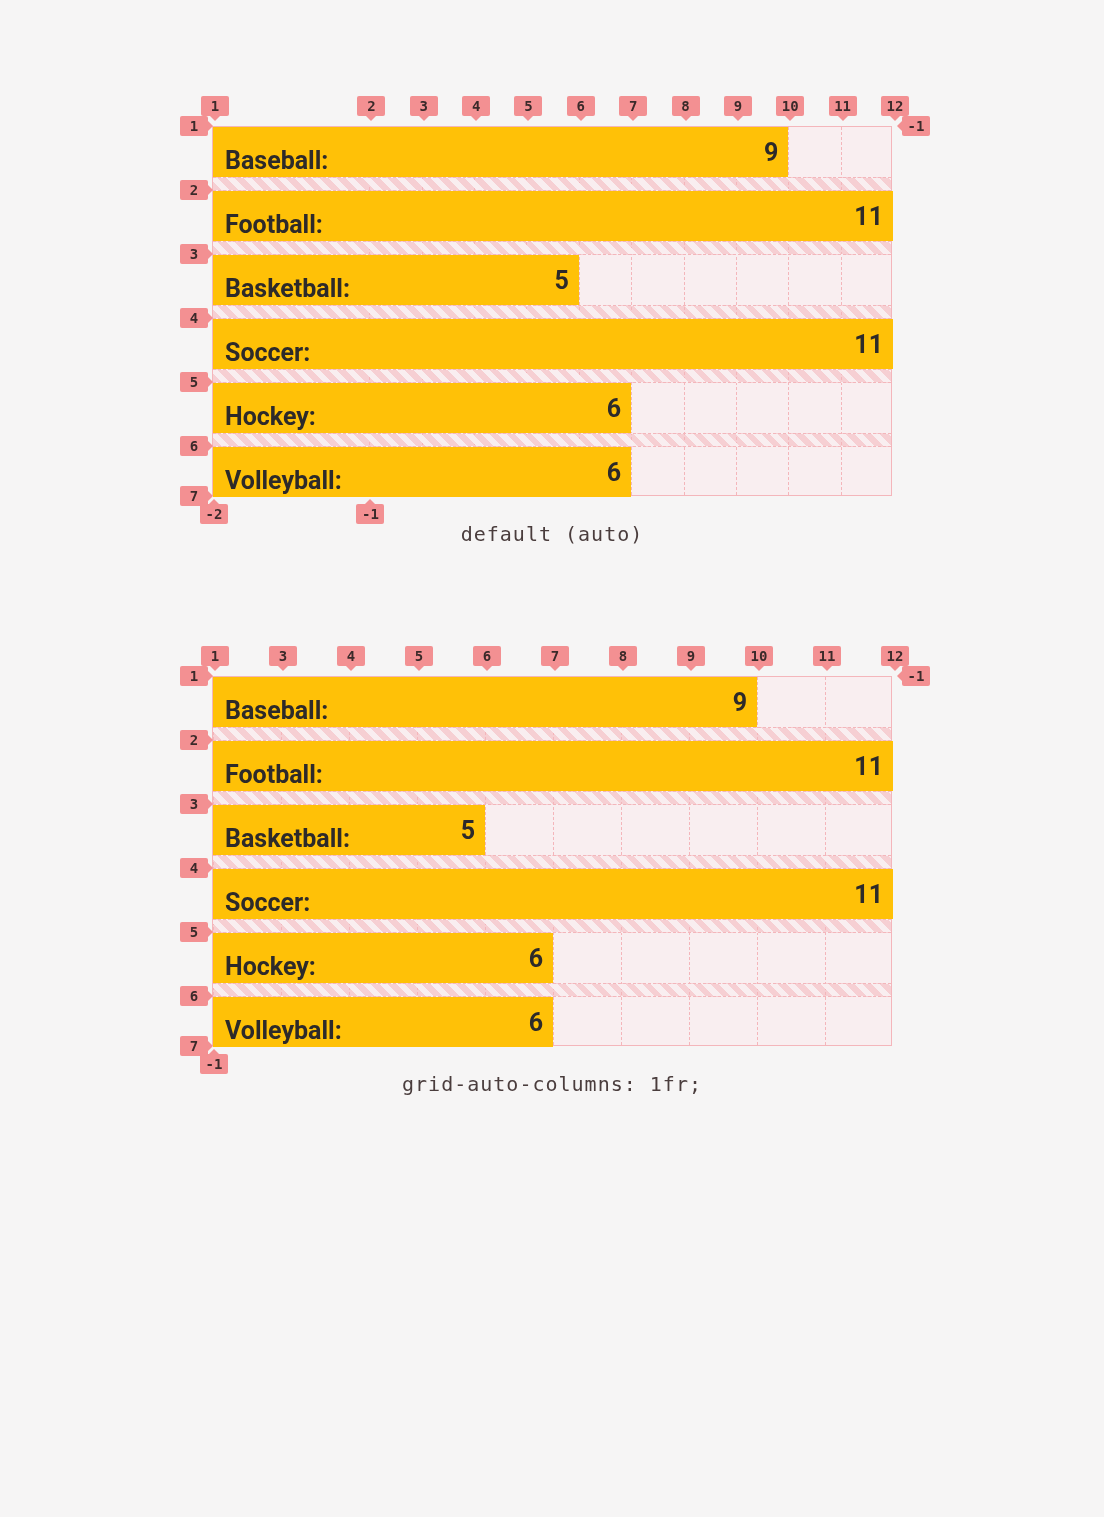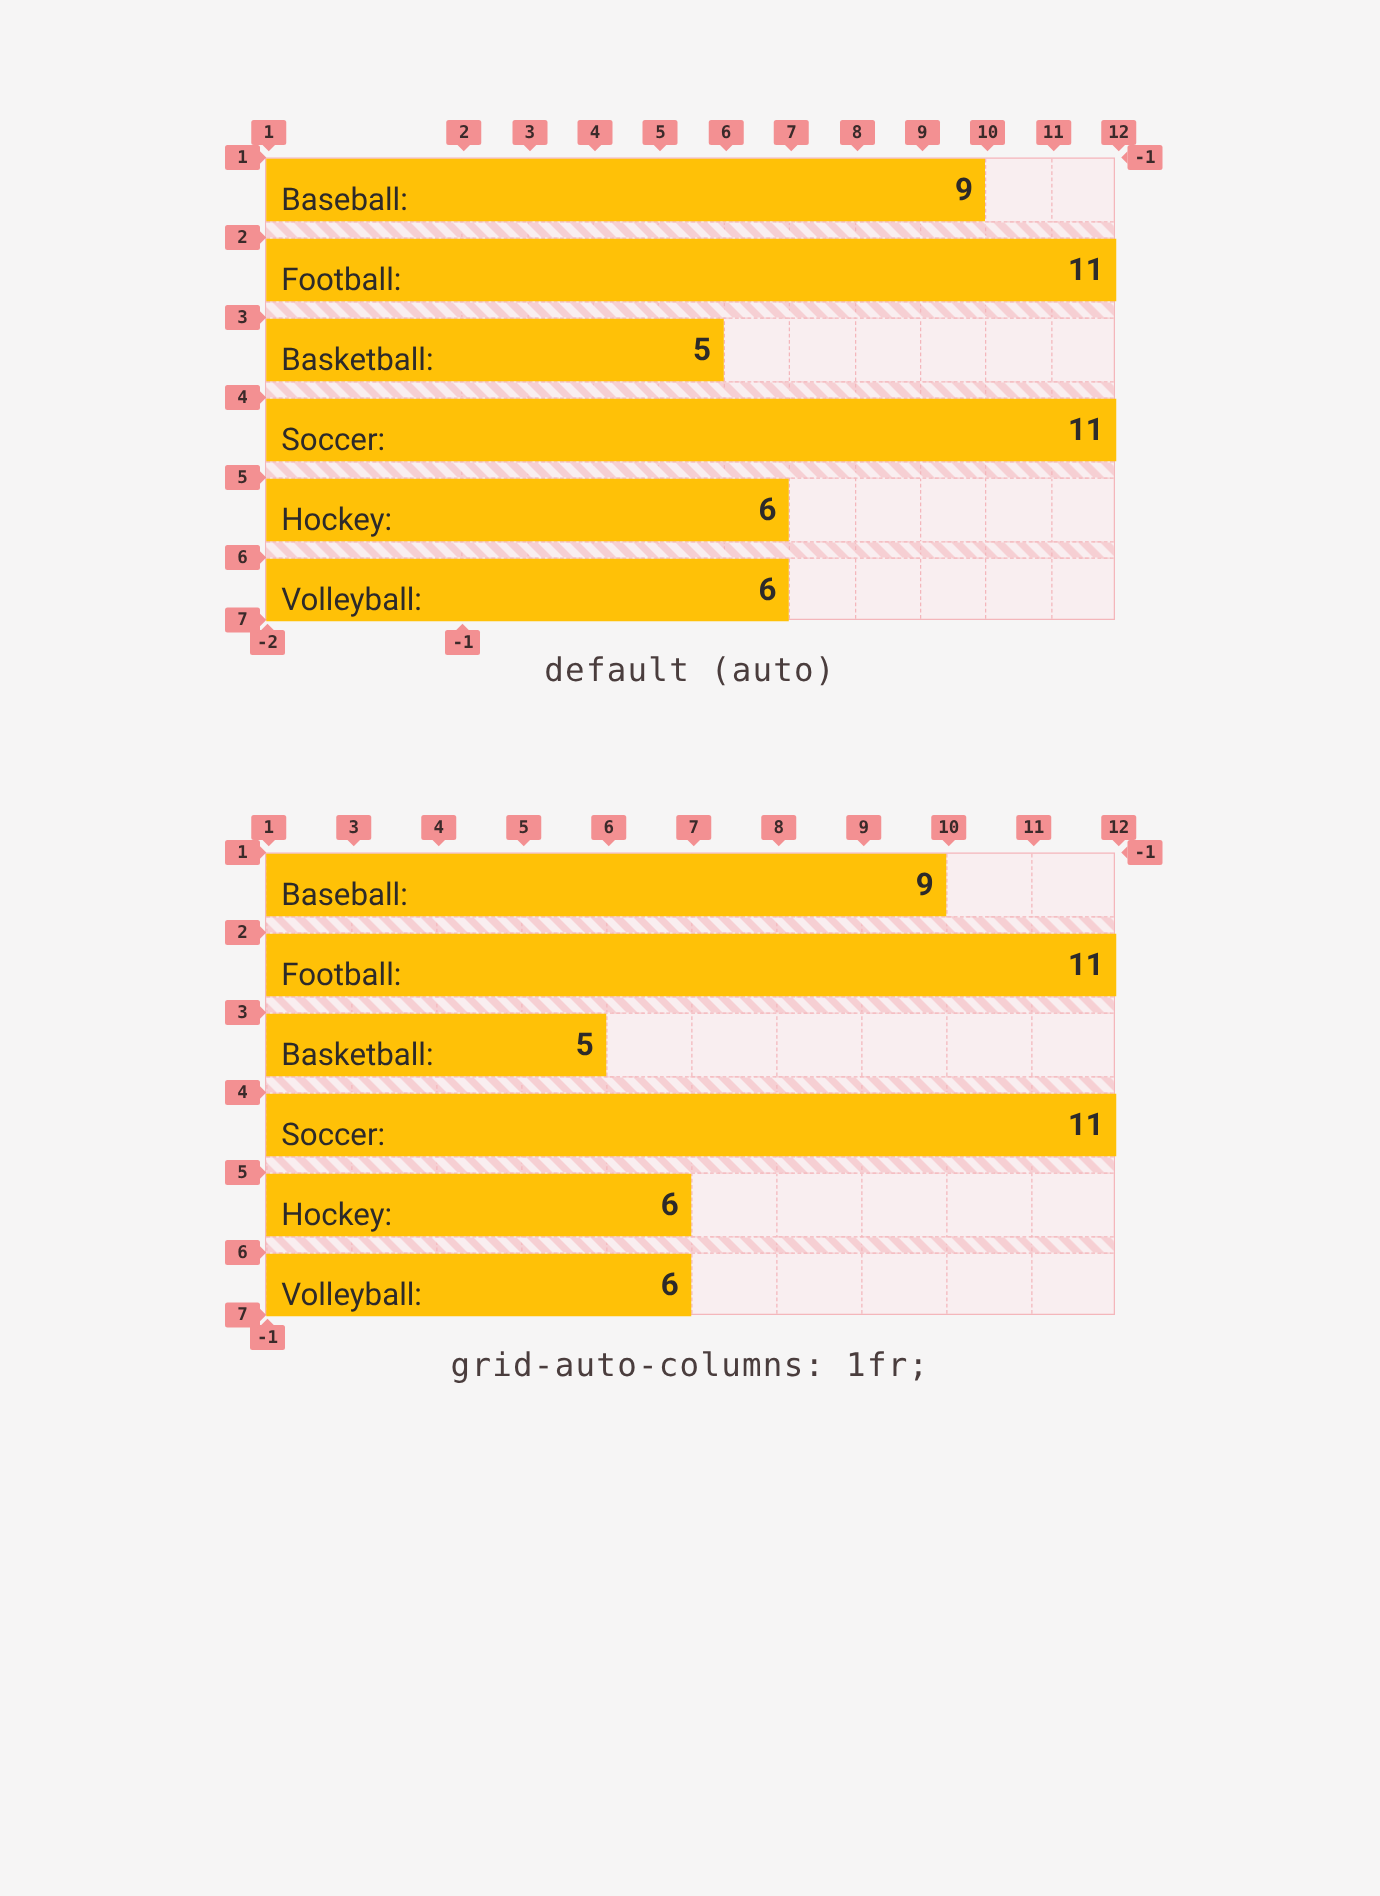--- a/index.html
+++ b/index.html
@@ -22,21 +22,21 @@
     padding:90px 0 80px 0;
     box-sizing:border-box;
   }
   .diagram{
     position:relative;
     width:680px;
     margin:0 auto 26px auto;
   }
   .caption{
     font-family:ui-monospace,SFMono-Regular,Menlo,Consolas,monospace;
-    font-size:26px;
+    font-size:20px;
     letter-spacing:1px;
     text-align:center;
     color:var(--cap);
     margin:14px 0 130px 0;
   }
   .caption.last{margin-bottom:0;}
   .grid-area{
     position:relative;
     background:var(--grid-bg);
     border:1px solid var(--grid-line);
@@ -65,21 +65,21 @@
     position:absolute;
     background:var(--bar);
     height:var(--row-h);
     display:flex;
     align-items:center;
     justify-content:space-between;
     padding:0 10px 0 12px;
     box-sizing:border-box;
     font-size:25px;
   }
-  .bar .label{font-weight:400;margin-top:16px;}
+  .bar .label{font-weight:700;margin-top:16px;}
   .bar .val{font-weight:700;}
   
   .badge{
     position:absolute;
     background:var(--badge);
     color:var(--badge-text);
     font-family:ui-monospace,SFMono-Regular,Menlo,Consolas,monospace;
     font-size:14px;
     font-weight:600;
     min-width:20px;

